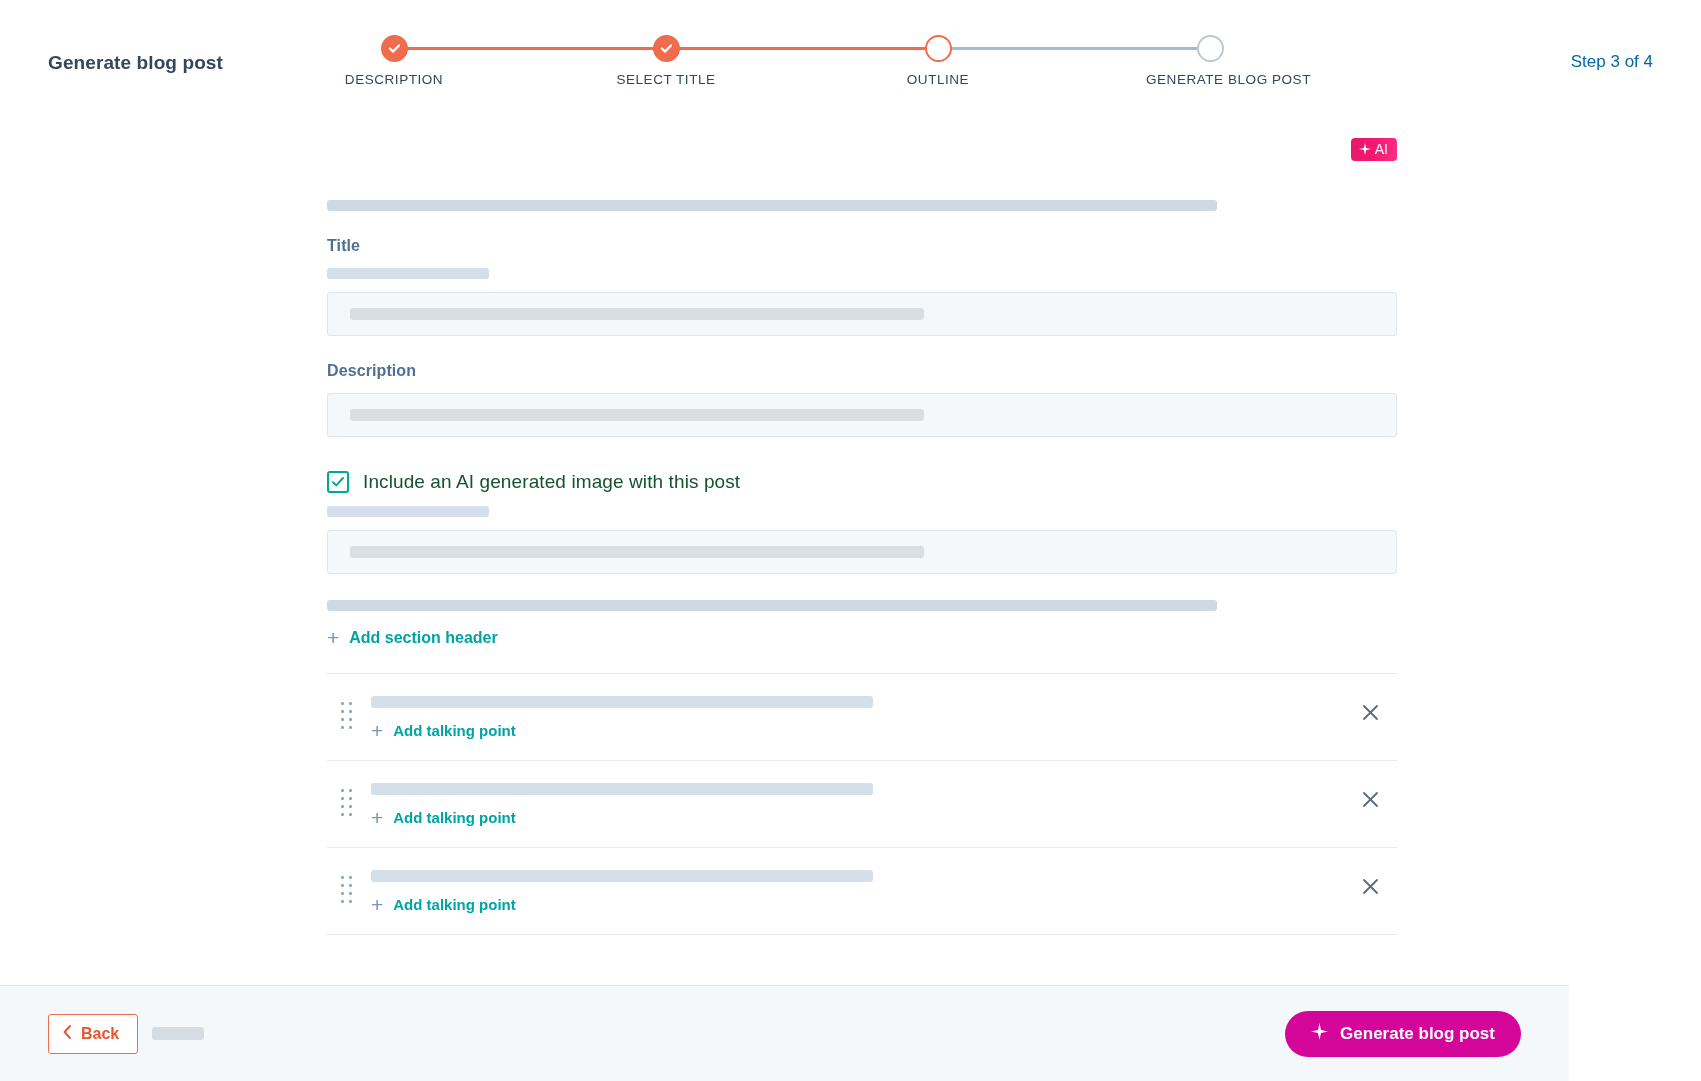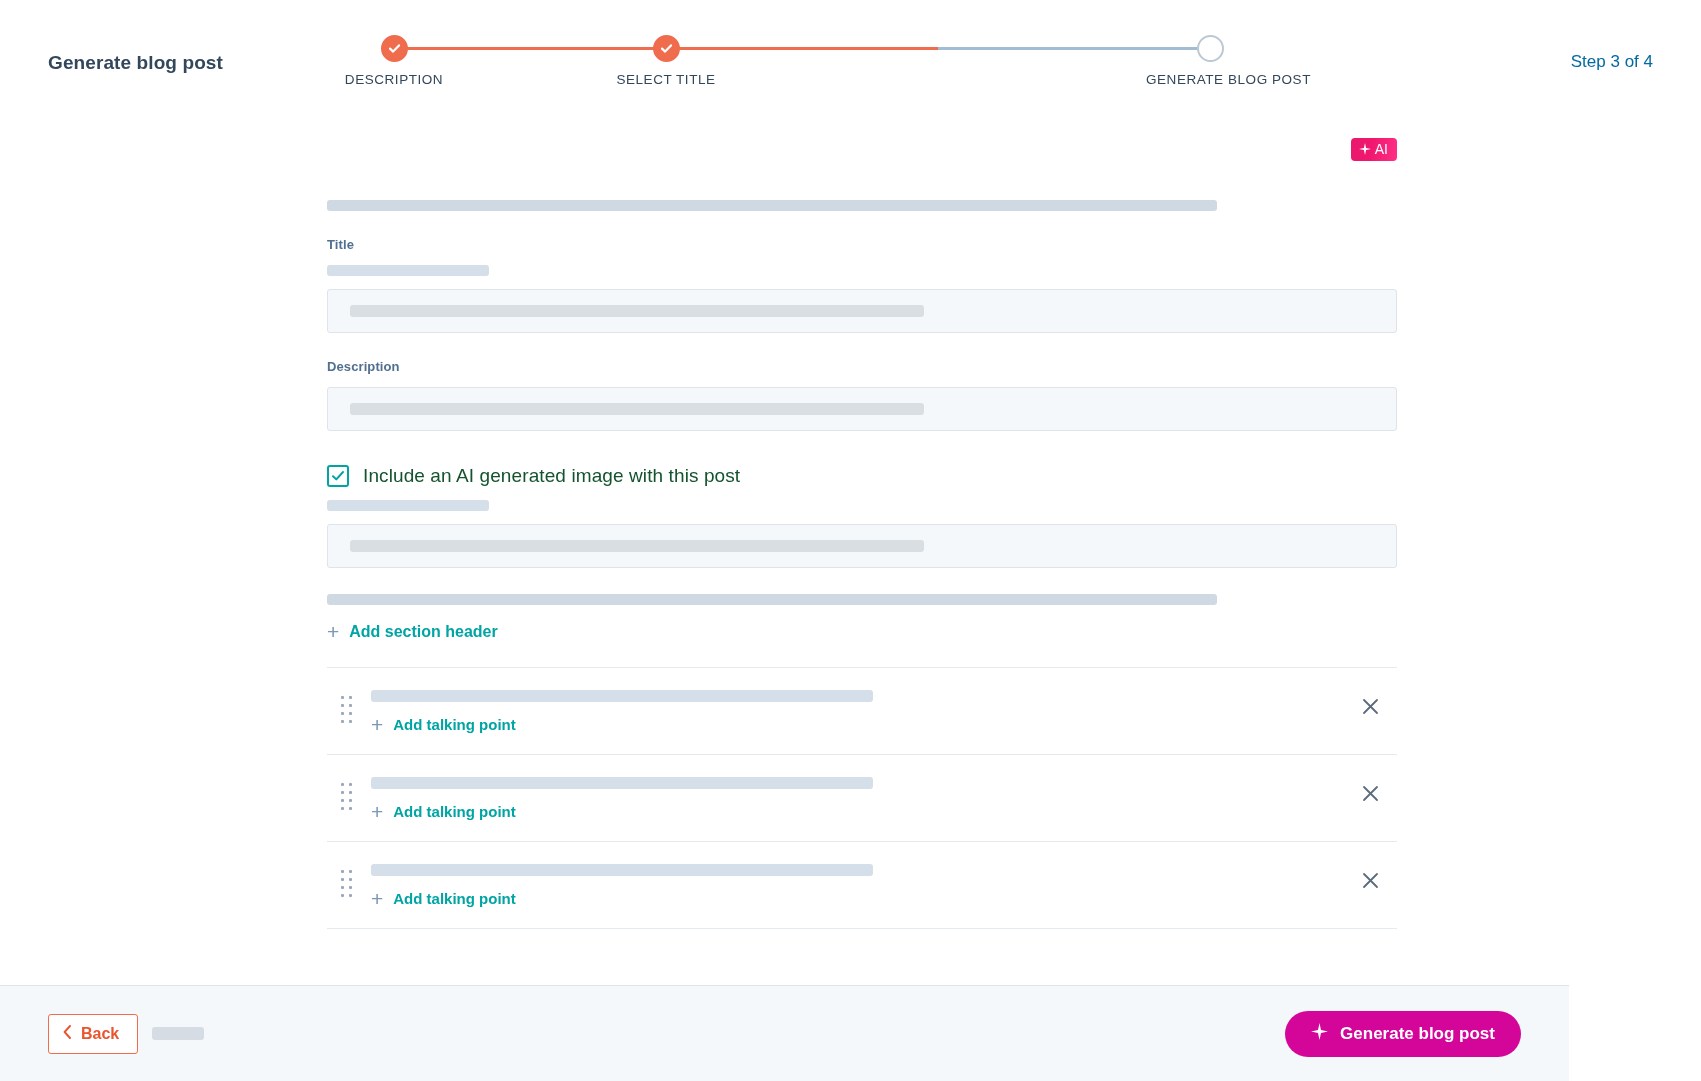--- a/index.html
+++ b/index.html
@@ -166,21 +166,21 @@
     border-radius: 3px;
     height: 11px;
   }
   .skel-light { background: #d5dfe9; }
 
   .skel-under-title { width: 890px; margin-top: 14px; }
 
   .field-block { margin-top: 26px; }
 
   .field-label {
-    font-size: 13px;
+    font-size: 16px;
     font-weight: bold;
     color: #516f90;
     letter-spacing: 0.1px;
   }
 
   .skel-label-ghost { width: 162px; margin-top: 13px; }
 
   .input-box {
     margin-top: 13px;
     height: 44px;
@@ -360,20 +360,24 @@
       <div class="step-circle complete">
         <span class="check">
           <svg width="15" height="15" viewBox="0 0 15 15">
               <path d="M3 7.6 L6.1 10.6 L12 4.4" fill="none" stroke="#ffffff" stroke-width="2.2" stroke-linecap="round" stroke-linejoin="round"></path>
             </svg>
         </span>
       </div>
       <div class="step-label">SELECT TITLE</div>
     </div>
 
+    <div class="step step-3">
+      <div class="step-circle current"></div>
+      <div class="step-label">OUTLINE</div>
+    </div>
 
     <div class="step step-4">
       <div class="step-circle upcoming"></div>
       <div class="step-label">GENERATE BLOG POST</div>
     </div>
 
   </div>
 
   <div class="step-counter">Step 3 of 4</div>
 </div>

